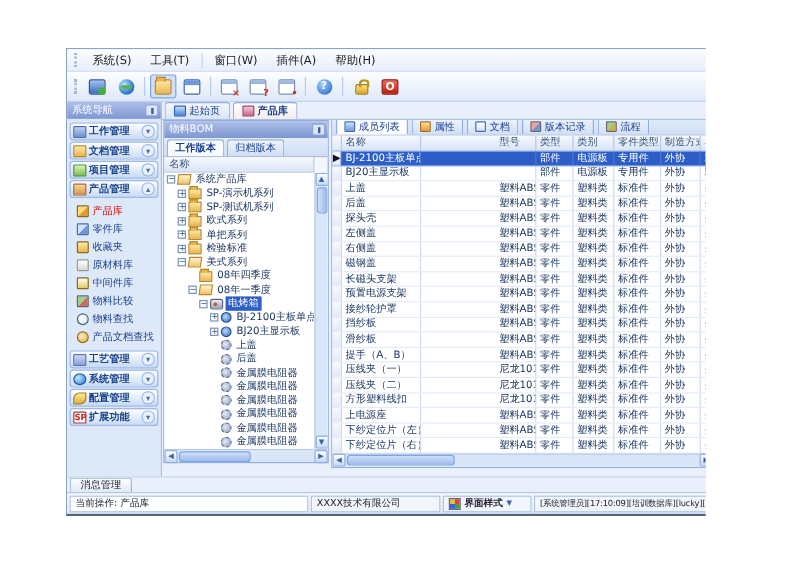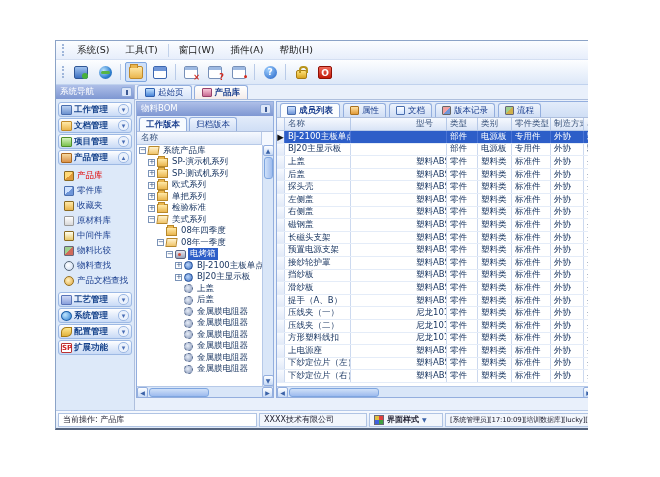--- a/index.html
+++ b/index.html
@@ -83,21 +83,21 @@
   .doctabs{height:15px;display:flex;align-items:flex-end;padding-left:2px;background:#e9f0fb;
     border-bottom:1px solid #aebfdd;flex:0 0 auto;position:relative;}
   .dtab{height:14px;display:flex;align-items:center;gap:3px;padding:0 7px;font-size:8.5px;color:#1b3f8f;
     border:1px solid #93aede;border-bottom:none;border-radius:3px 3px 0 0;background:linear-gradient(#f4f8ff,#d7e4f8);margin-right:2px;}
   .dtab.active{background:linear-gradient(#fff,#f4ecea);font-weight:bold;}
   .dti{width:10px;height:9px;border-radius:1px;}
   .dti-home{background:linear-gradient(#bfe0ff,#4a86d8);border:1px solid #2f5fae;}
   .dti-prod{background:linear-gradient(#f8c8d8,#c86a92);border:1px solid #96406a;}
   .dclose{position:absolute;right:3px;top:1px;width:12px;height:12px;background:linear-gradient(#f2796a,#d42a1e);
     border:1px solid #8e1004;border-radius:2px;color:#fff;font-size:9px;line-height:11px;text-align:center;font-weight:bold;}
-  .panels{flex:1 1 auto;display:flex;min-height:0;padding:1px 1px 0 1px;gap:2px;background:#e9f0fb;}
+  .panels{flex:1 1 auto;display:flex;min-height:0;padding:1px 1px 0 1px;gap:2px;background:#e9f0fb;align-items:center;}
   
   .bom{width:138px;flex:0 0 auto;border:1px solid #93aede;background:#f4f8fe;display:flex;flex-direction:column;min-height:0;margin-bottom:12px;}
   .bom-tabs{height:16px;display:flex;align-items:flex-end;background:linear-gradient(#e3ecfa,#cfdef5);
     border-bottom:1px solid #aebfdd;padding-left:2px;flex:0 0 auto;}
   .btab{height:14px;padding:0 6px;font-size:8.5px;color:#1b3f8f;display:flex;align-items:center;
     border:1px solid #93aede;border-bottom:none;border-radius:3px 3px 0 0;background:linear-gradient(#eef4fd,#d0def5);margin-right:2px;}
   .btab.active{background:#f8fbff;font-weight:bold;}
   .colhd{height:13px;border-bottom:1px solid #b6c9e8;background:linear-gradient(#f6f9fe,#d9e4f6);
     color:#39537b;display:flex;align-items:center;padding-left:4px;font-size:8.5px;flex:0 0 auto;margin-right:11px;border-right:1px solid #b6c9e8;}
   .treewrap{flex:1 1 auto;position:relative;overflow:hidden;background:#fff;display:flex;min-height:0;}
@@ -122,21 +122,21 @@
   .sthumb{width:9px;height:22px;background:linear-gradient(90deg,#cfe0f8,#9dbbee);border:1px solid #7ea6e0;border-radius:3px;margin:1px 0;}
   .hscroll{height:11px;flex:0 0 auto;background:#d9e6f8;border-top:1px solid #b6c9e8;display:flex;align-items:center;}
   .hthumb{height:9px;width:60px;background:linear-gradient(#cfe0f8,#9dbbee);border:1px solid #7ea6e0;border-radius:3px;margin:0 1px;}
   .hspacer{flex:1;}
   
   .gridpanel{flex:1 1 auto;border:1px solid #93aede;background:#fff;display:flex;flex-direction:column;min-width:0;min-height:0;margin-bottom:12px;}
   .gtabs{height:16px;display:flex;align-items:flex-end;background:linear-gradient(#e3ecfa,#cfdef5);
     border-bottom:1px solid #aebfdd;padding-left:3px;flex:0 0 auto;}
   .gtab{height:14px;padding:0 6px;font-size:8.5px;color:#1b3f8f;display:flex;align-items:center;gap:3px;
     border:1px solid #93aede;border-bottom:none;border-radius:3px 3px 0 0;background:linear-gradient(#eef4fd,#d0def5);margin-right:3px;}
-  .gtab.active{background:#fbfdff;font-weight:bold;}
+  .gtab.active{background:#fbfdff;font-weight:normal;}
   .gti{width:9px;height:9px;border-radius:1px;}
   .gti-list{background:linear-gradient(#cfe2ff,#6f96d8);border:1px solid #4a6eae;}
   .gti-props{background:linear-gradient(#ffe0a0,#e09a3a);border:1px solid #a87020;}
   .gti-doc{background:linear-gradient(#fff,#cfe2ff);border:1px solid #4a6eae;}
   .gti-ver{background:linear-gradient(135deg,#f0a0a0 50%,#6f96d8 50%);border:1px solid #666;}
   .gti-flow{background:linear-gradient(135deg,#9fd08f 50%,#d0b04a 50%);border:1px solid #667;}
   .gridwrap{flex:1 1 auto;display:flex;min-height:0;}
   .gridarea{flex:1 1 auto;display:flex;flex-direction:column;overflow:hidden;min-width:0;}
   .thead{display:flex;flex:0 0 auto;height:13px;background:linear-gradient(#f6f9fe,#d9e4f6);border-bottom:1px solid #b6c9e8;}
   .th{border-right:1px solid #b6c9e8;color:#39537b;font-size:8.5px;display:flex;align-items:center;padding-left:3px;
@@ -724,20 +724,23 @@
                 <span class="hspacer"></span>
                 <span class="sbtn">▼</span>
               </div>
             </div>
           </div>
 
         </div>
       </div>
     </div>
 
+    <div class="msgrow">
+      <span class="msgtab">消息管理</span>
+    </div>
 
     <div class="statusbar">
       <span class="sfield sf-op">当前操作: 产品库</span>
       <span class="sfield sf-company">XXXX技术有限公司</span>
       <span class="sfield sf-style">
         <span class="styleicon"></span>
         <span>界面样式</span>
         <span class="ddarrow">▼</span>
       </span>
       <span class="sfield sf-session">[系统管理员][17:10:09][培训数据库][lucky][11000]</span>

